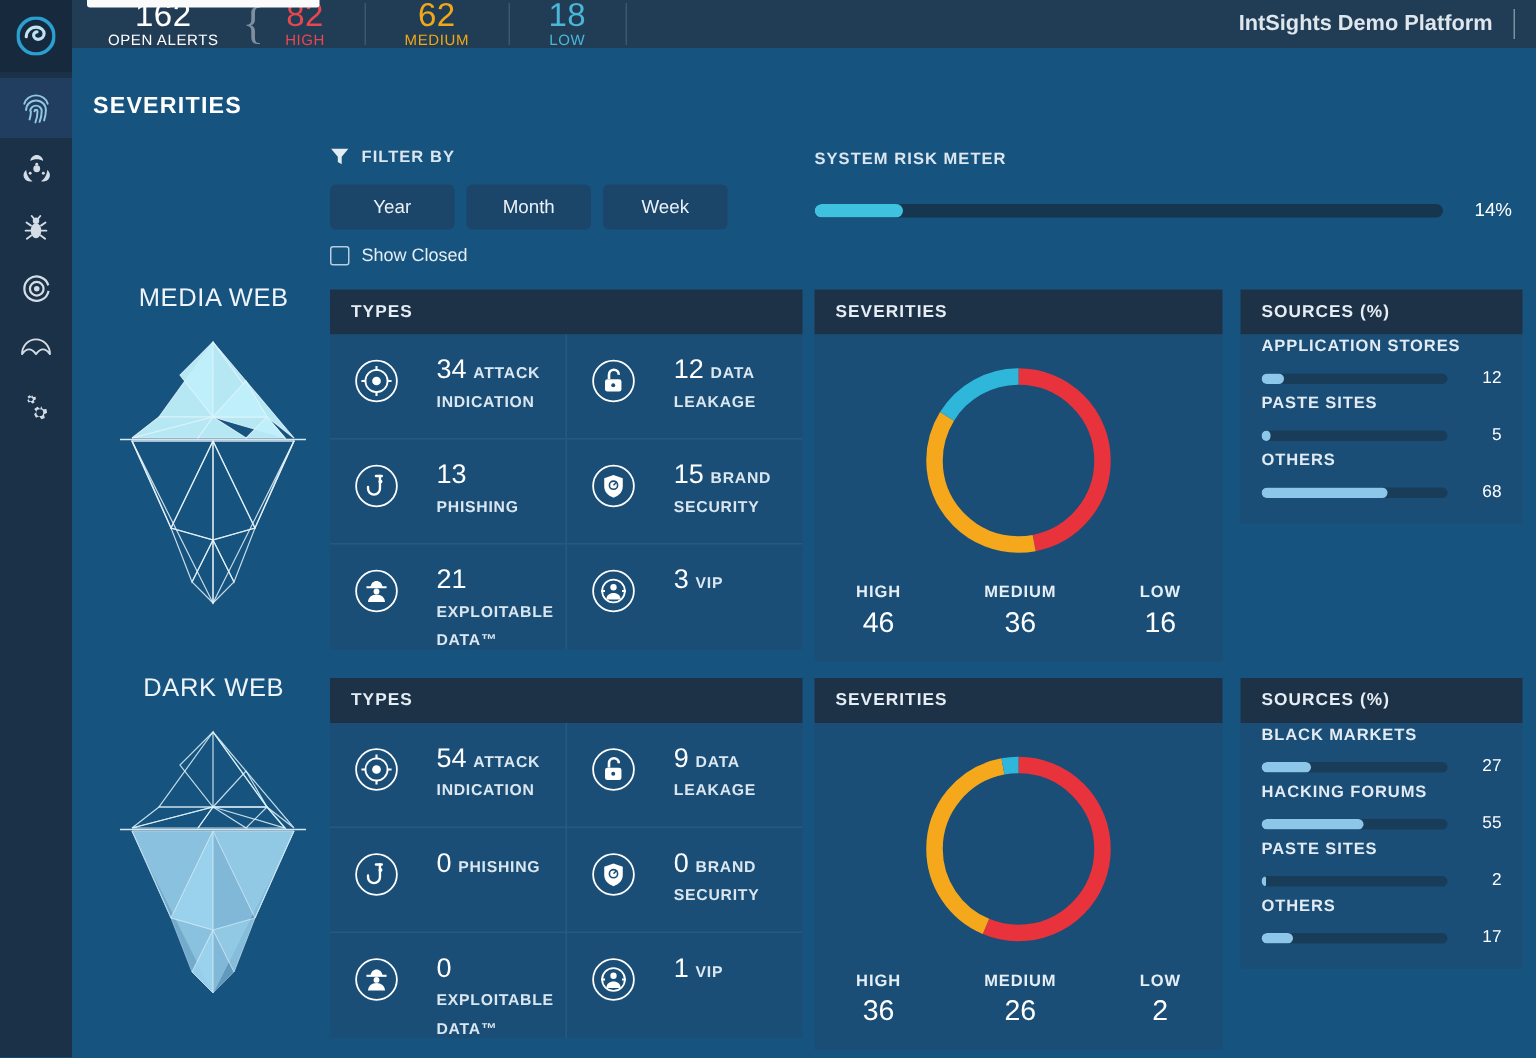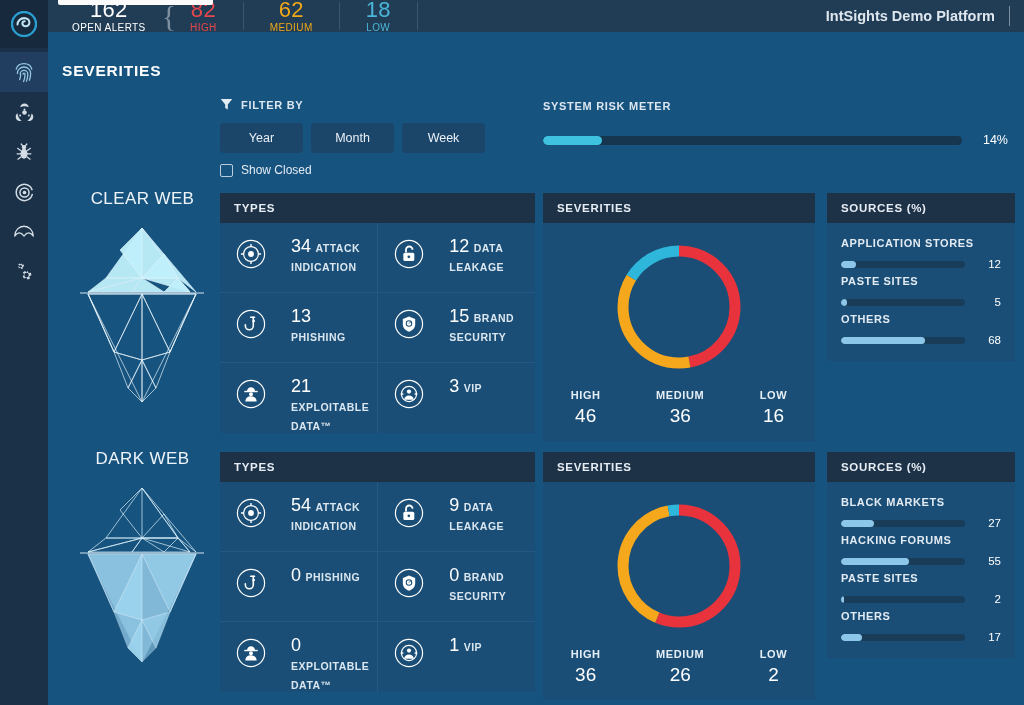--- a/index.html
+++ b/index.html
@@ -142,21 +142,21 @@
   .sev-legend {
     position: absolute; bottom: 14px; left: 0; right: 0;
     display: flex; justify-content: space-around; text-align: center;
   }
   .sev-legend .k {
     font-size: 11px; font-weight: 700; color: #e6eef5; letter-spacing: .6px;
   }
   .sev-legend .v { font-size: 19px; color: #ffffff; margin-top: 4px; }
 
   
-  .src-body { padding: 14px 14px 10px 14px; }
+  .src-body { padding: 2px 14px 10px 14px; }
   .src-item { margin-bottom: 5px; }
   .src-name {
     font-size: 11px; font-weight: 700; color: #e2ebf3; letter-spacing: .6px;
   }
   .src-row { display: flex; align-items: center; margin-top: 9px; }
   .src-track {
     flex: 1; height: 7px; border-radius: 4px; background: #193c58; overflow: hidden;
   }
   .src-fill { height: 7px; border-radius: 4px; background: #8cc6e8; min-width: 3px; }
   .src-val {
@@ -289,21 +289,21 @@
     <div class="risk-label">SYSTEM RISK METER</div>
     <div class="risk-row">
       <div class="risk-track">
         <div class="risk-fill" id="riskFill" style="width: 14%;"></div>
       </div>
       <div class="risk-val">14%</div>
     </div>
   </div>
 
   <div id="sections-root">
-      <div class="web-label" style="left:60px; top:189px">CLEAR WEB</div>
+      <div class="web-label" style="left:60px; top:189px">MEDIA WEB</div>
       <div style="position:absolute;left:72px;top:220px;width:140px;height:190px">
         <svg class="iceberg" viewBox="0 0 140 190">
     <polygon points="70,8 34,58 106,58" fill="#bff0fb" stroke="#dff4fc" stroke-width="0.7" opacity="0.95"></polygon>
           <polygon points="34,58 16,72 70,58" fill="#bff0fb" stroke="#dff4fc" stroke-width="0.7" opacity="0.95"></polygon>
           <polygon points="70,8 106,58 124,72" fill="#bff0fb" stroke="#dff4fc" stroke-width="0.7" opacity="0.95"></polygon>
           <polygon points="16,72 70,58 60,72" fill="#bff0fb" stroke="#dff4fc" stroke-width="0.7" opacity="0.95"></polygon>
           <polygon points="70,58 106,58 118,72" fill="#bff0fb" stroke="#dff4fc" stroke-width="0.7" opacity="0.95"></polygon>
           <polygon points="48,30 70,8 70,58" fill="#bff0fb" stroke="#dff4fc" stroke-width="0.7" opacity="0.95"></polygon>
           <polygon points="92,34 106,58 70,58" fill="#bff0fb" stroke="#dff4fc" stroke-width="0.7" opacity="0.95"></polygon>
           <polygon points="60,72 70,58 92,72" fill="#bff0fb" stroke="#dff4fc" stroke-width="0.7" opacity="0.95"></polygon>

